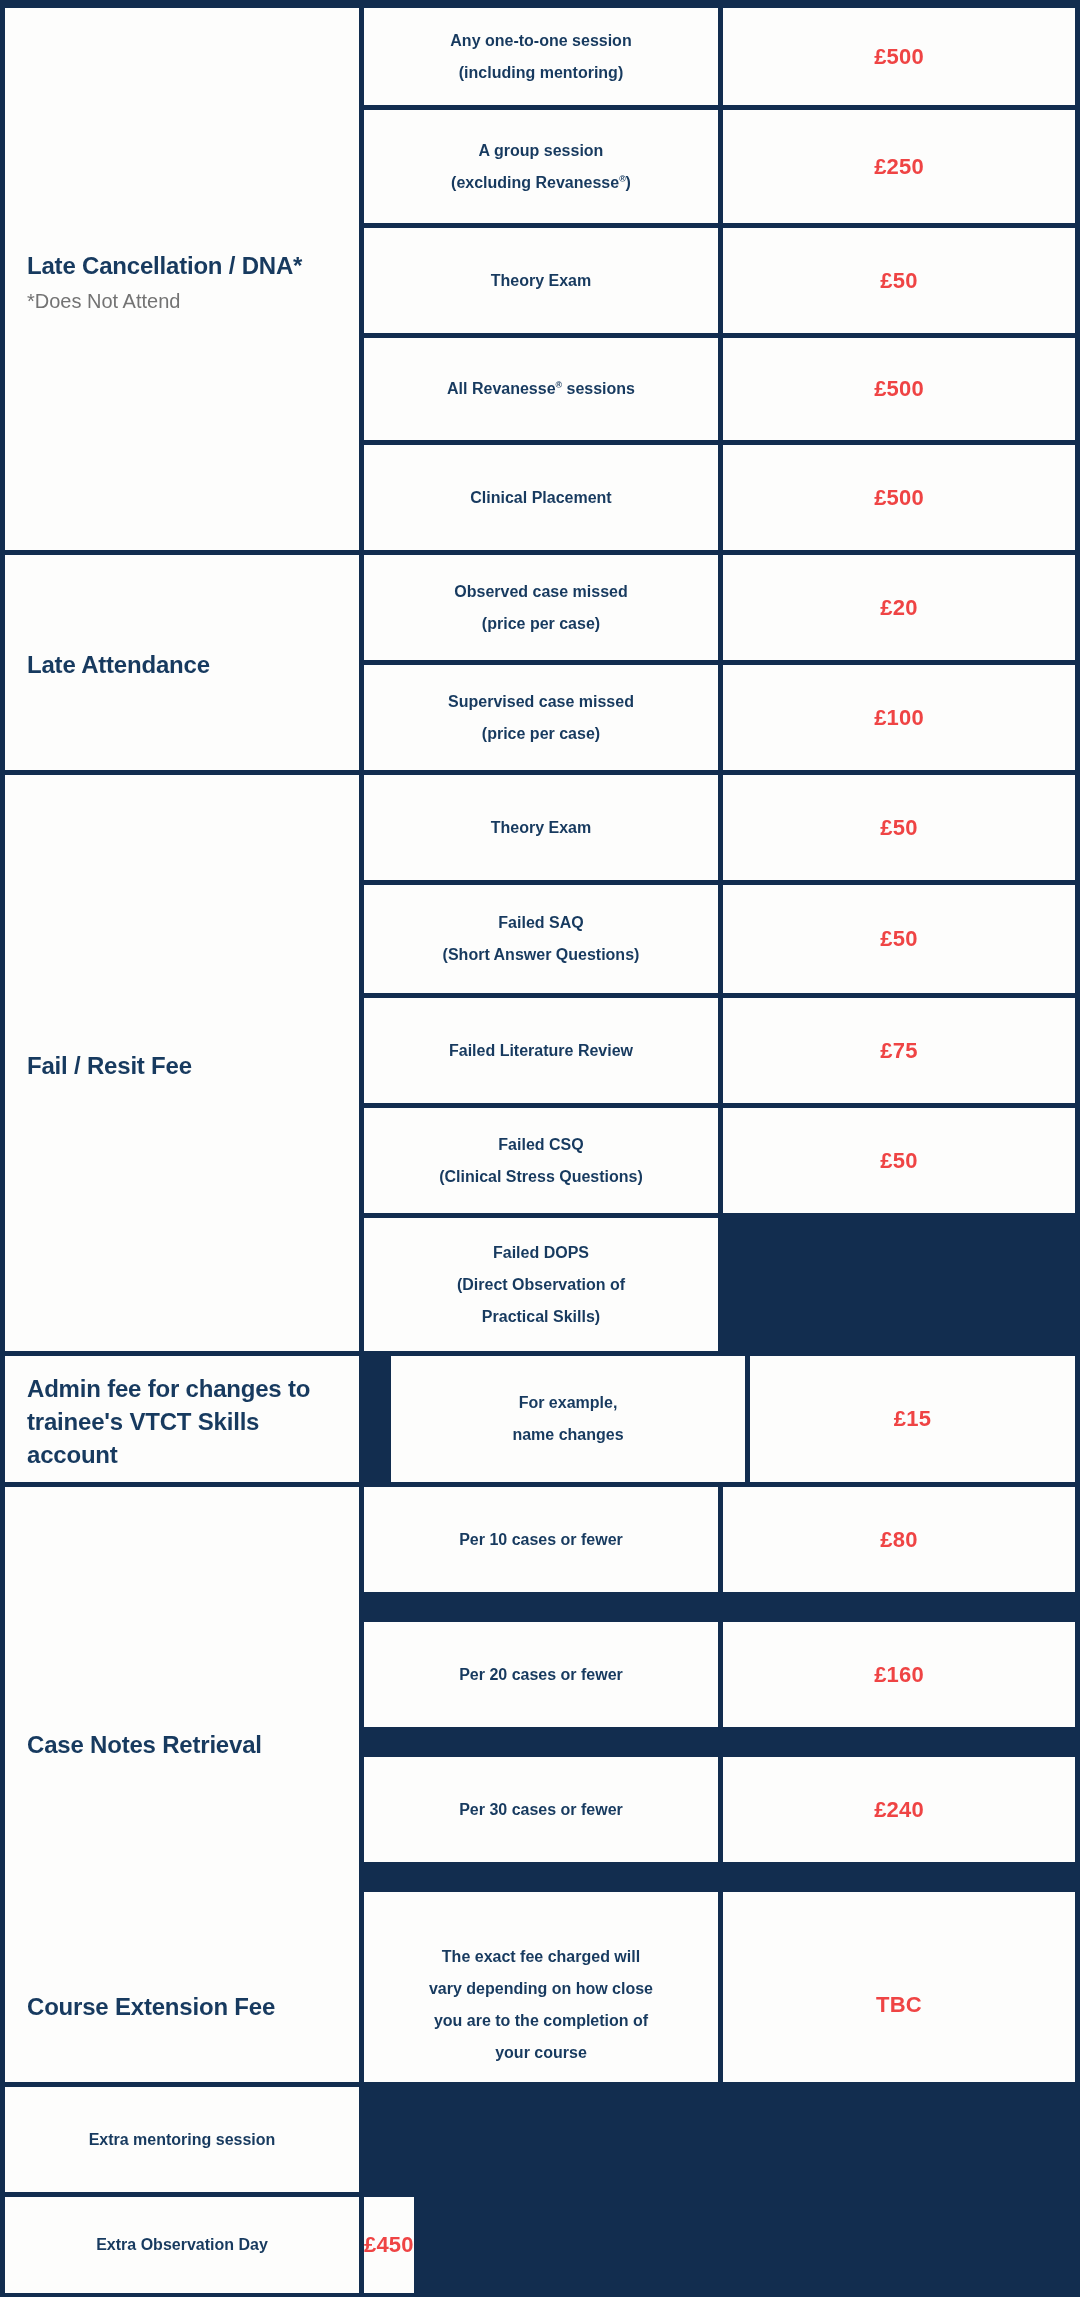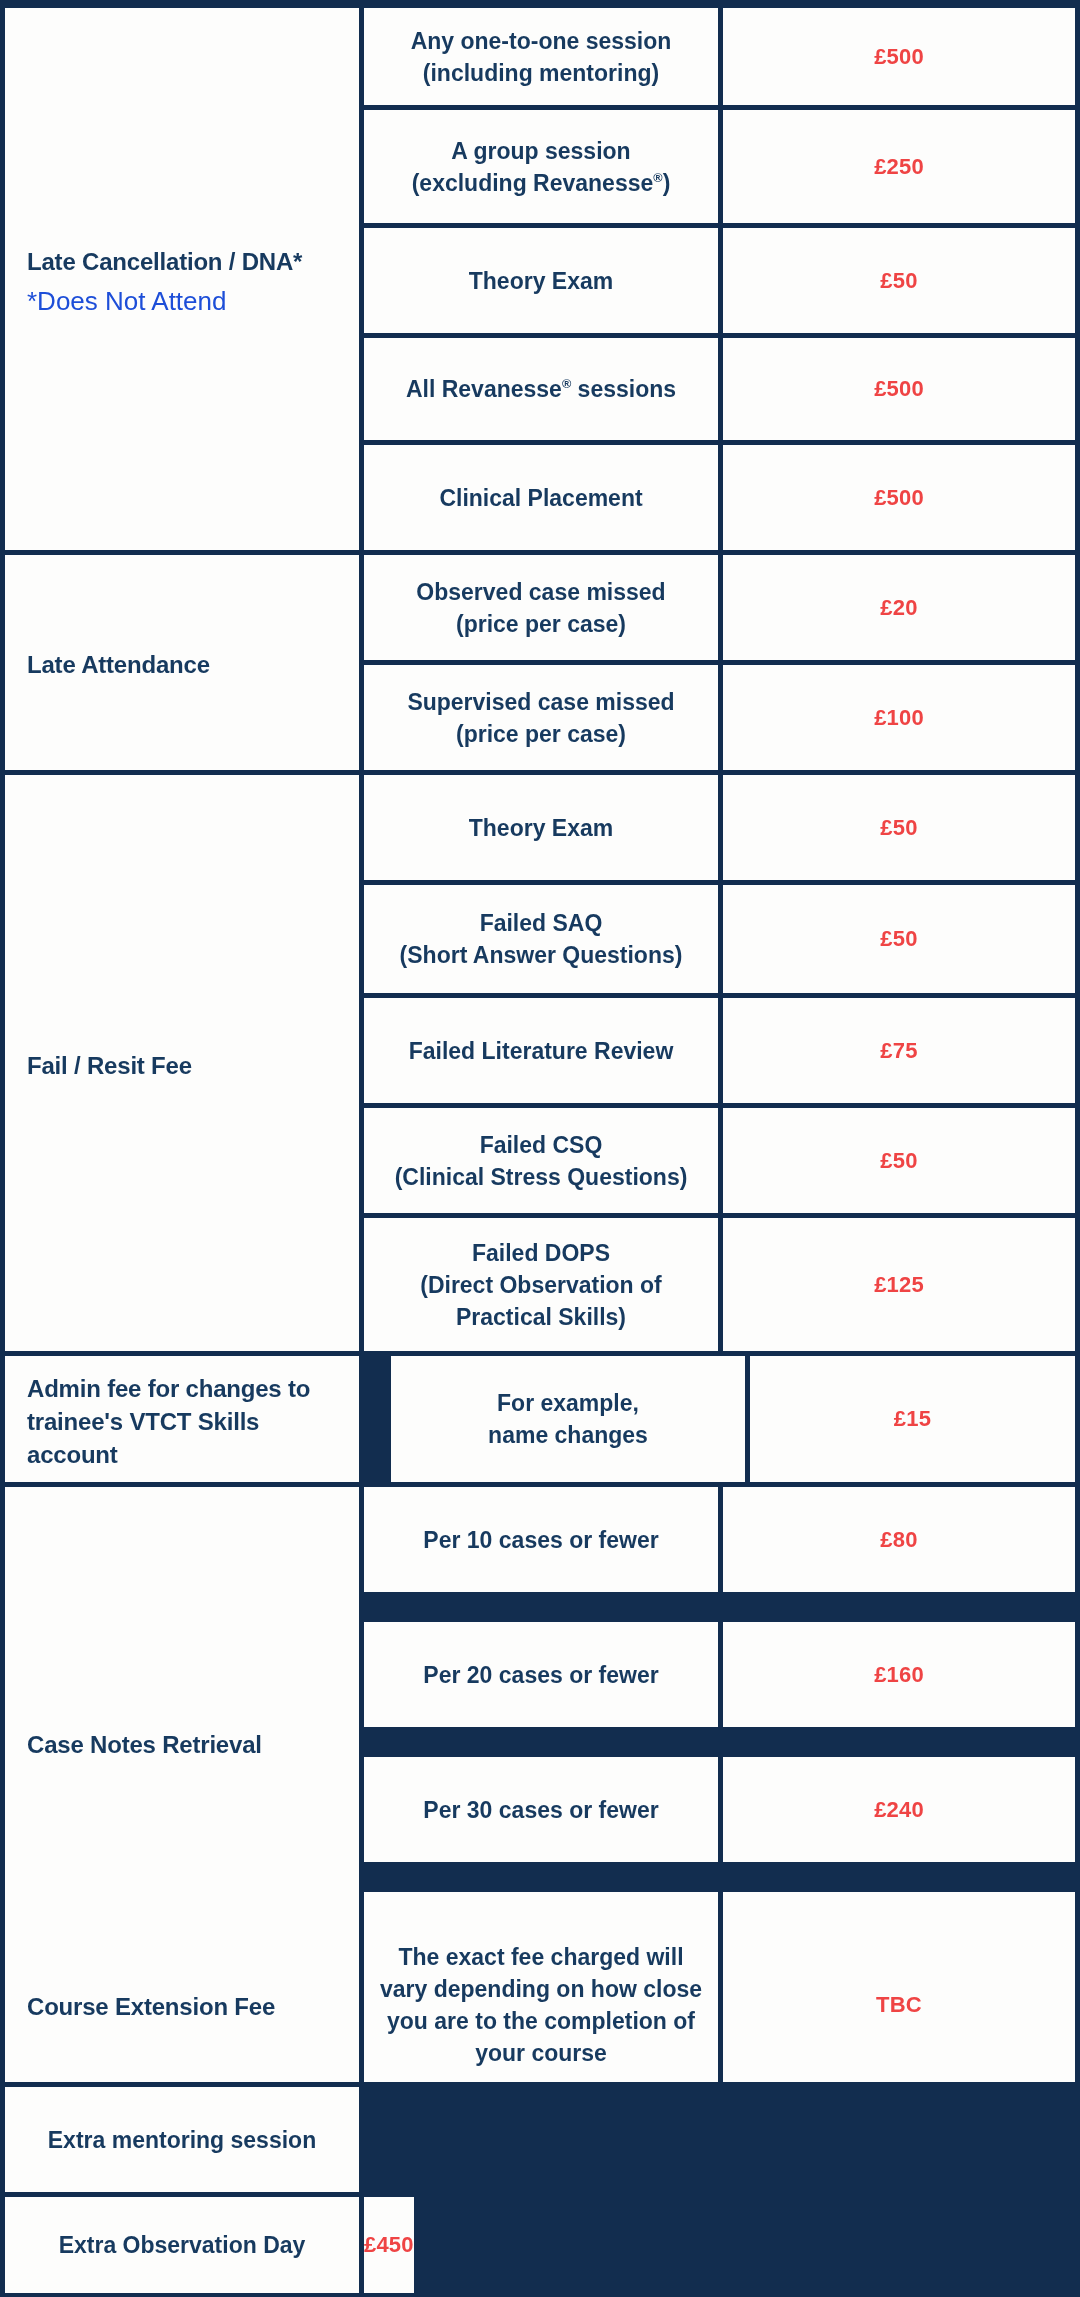--- a/index.html
+++ b/index.html
@@ -33,23 +33,23 @@
   .cat-label {
     color: #173A5F;
     font-weight: 700;
     font-size: 24px;
     line-height: 33px;
     letter-spacing: -0.2px;
     white-space: pre-line;
     text-align: left;
   }
   .cat-note {
-    color: #1d4ed8;
+    color: #737373;
     font-weight: 400;
-    font-size: 26px;
+    font-size: 20px;
     margin-top: 8px;
   }
   .cat-note:empty { display: none; }
 
   .rows { display: grid; row-gap: 5px; }
   .row {
     display: grid;
     grid-template-columns: 354px 1fr;
     column-gap: 5px;
   }
@@ -57,21 +57,21 @@
   .desc-cell, .price-cell {
     background: #FDFDFC;
     display: flex;
     align-items: center;
     justify-content: center;
     text-align: center;
   }
   .desc {
     color: #173A5F;
     font-weight: 600;
-    font-size: 23px;
+    font-size: 16px;
     line-height: 32px;
     white-space: pre-line;
     padding: 0 10px;
   }
   .price {
     color: #ef4444;
     font-weight: 700;
     font-size: 22px;
     letter-spacing: 0.2px;
   }
@@ -208,23 +208,20 @@
         <div class="price-cell">
             <span class="price">£50</span>
           </div>
       </div>
       <div class="row">
         <div class="desc-cell">
             <span class="desc">Failed DOPS
 (Direct Observation of
 Practical Skills)</span>
           </div>
-        <div class="price-cell">
-            <span class="price">£125</span>
-          </div>
       </div>
     </div>
   </div>
 
   <div class="section s4">
     <div class="cat-cell">
       <div class="cat-label">Admin fee for changes to
 trainee's VTCT Skills account</div>
 
     </div>

